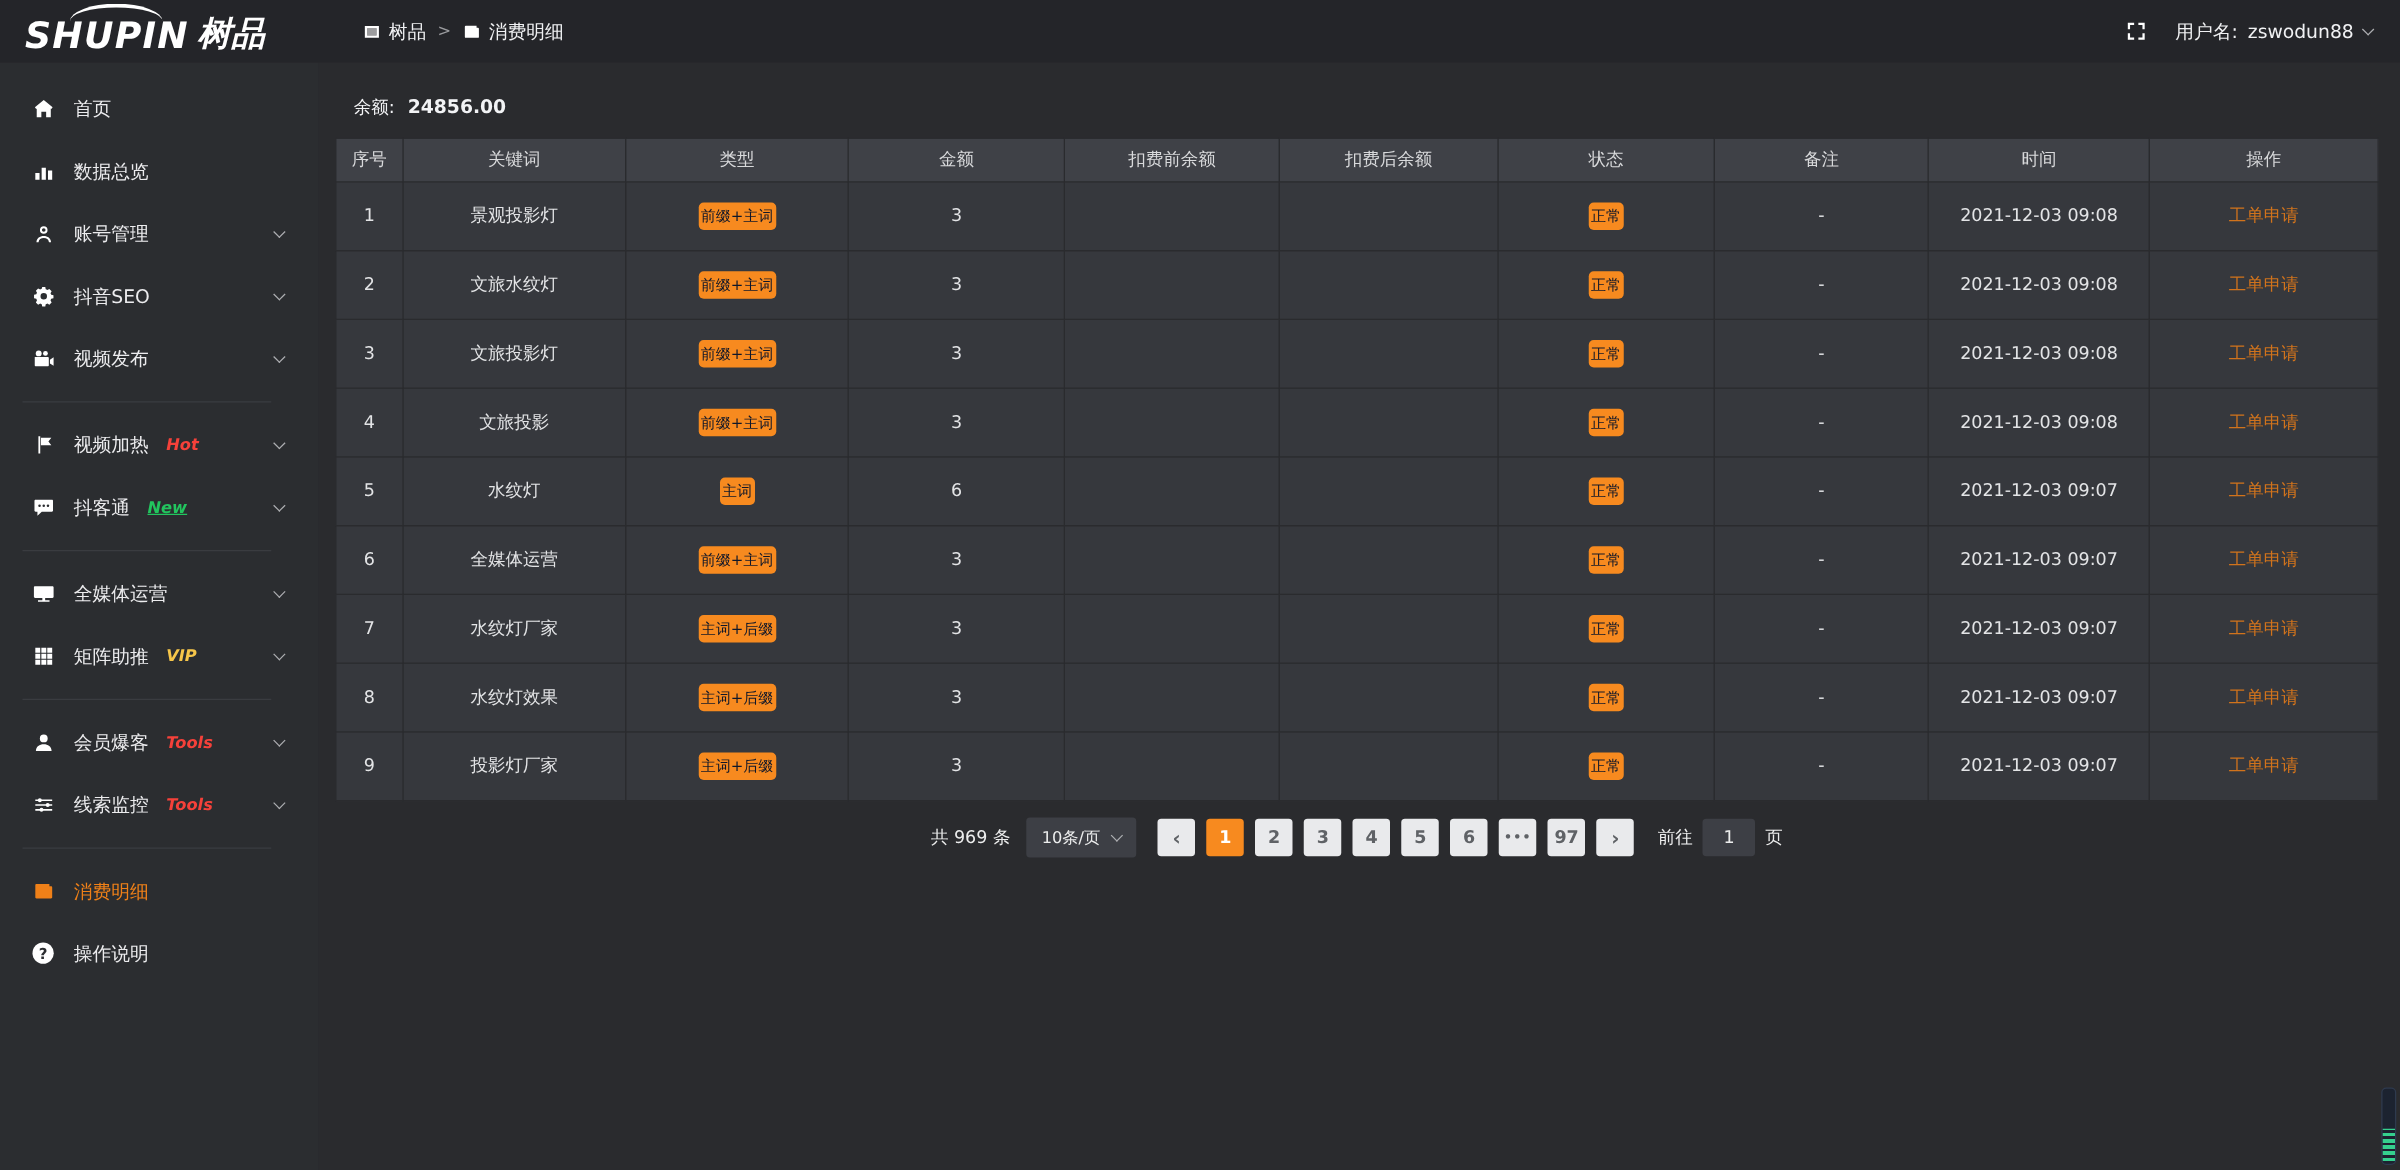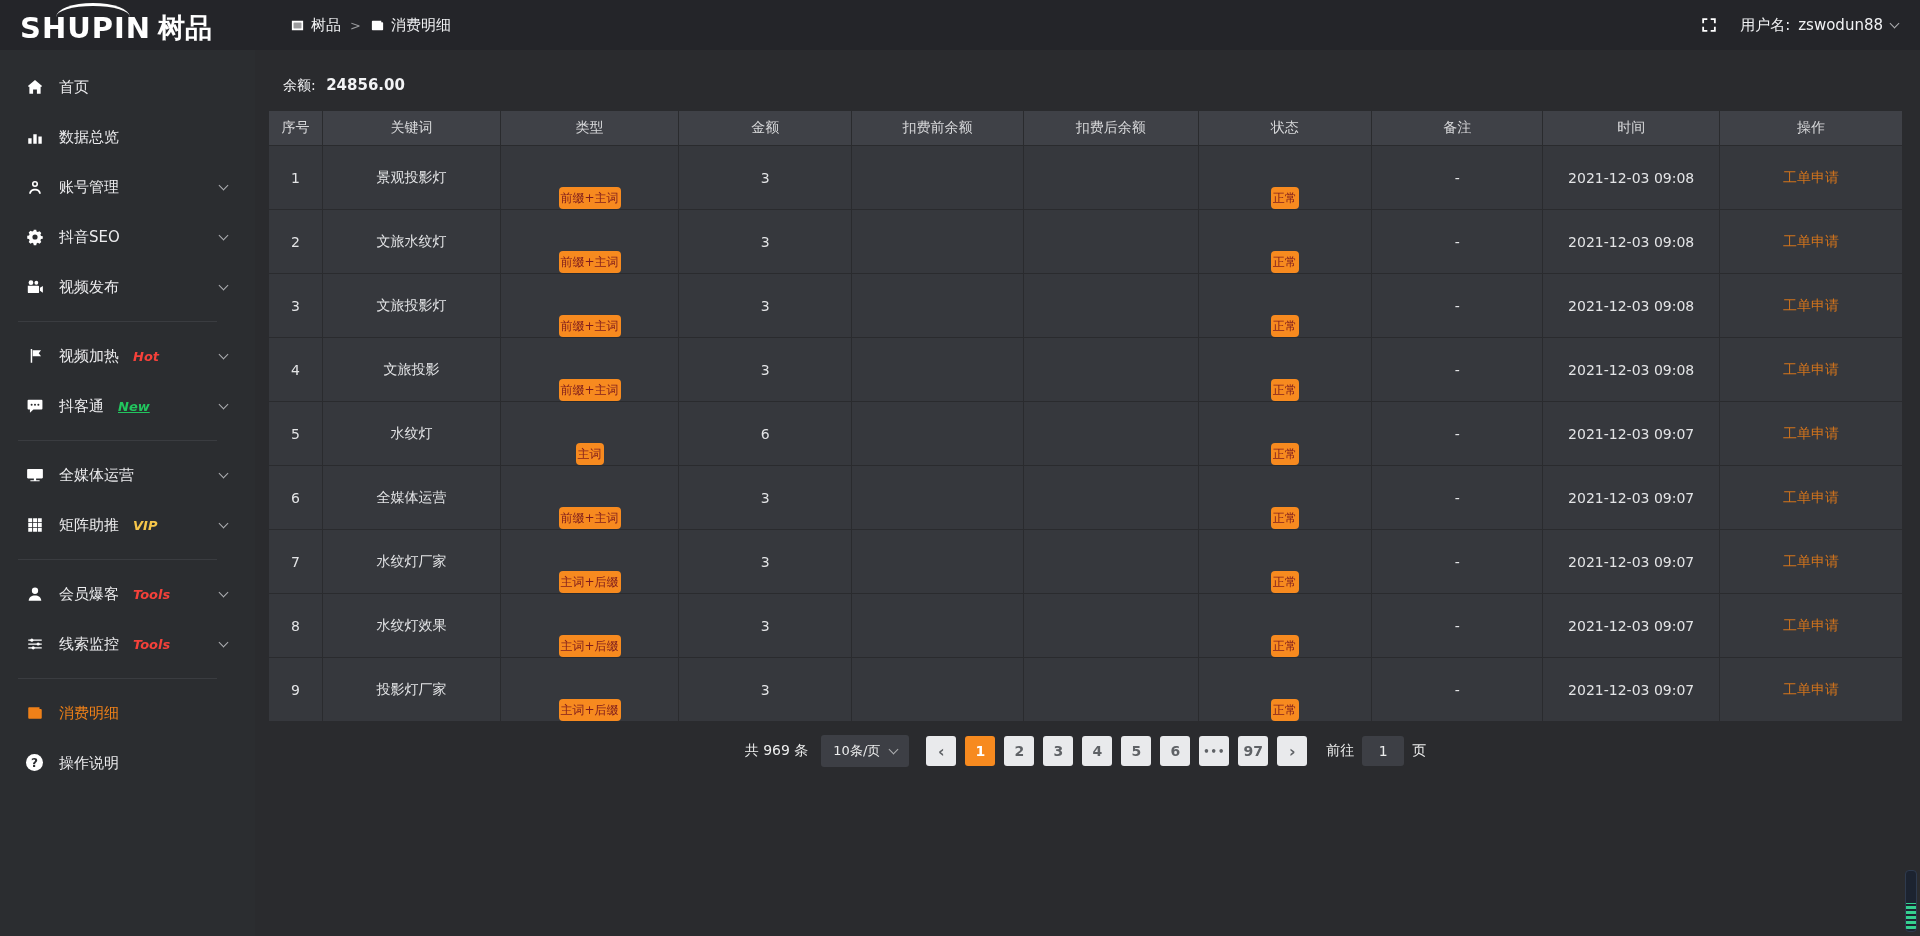--- a/index.html
+++ b/index.html
@@ -6,21 +6,21 @@
     --accent:#f78a1f; --accent-text:#d1731c; --hot:#f5413a; --vip:#f6c64a;
     --page-bg:#2a2b2e; --sidebar-bg:#2b2d30; --topbar-bg:#242529;
     --row-bg:#36383d; --header-bg:#3f4147; --footer-bg:#202226;
   }
   *{box-sizing:border-box;margin:0;padding:0;}
   html,body{width:1920px;height:936px;overflow:hidden;}
   body{font-family:"DejaVu Sans","Liberation Sans",sans-serif;background:var(--page-bg);color:#e2e3e5;position:relative;}
 
   
   .topbar{position:absolute;top:0;left:0;right:0;height:50px;background:var(--topbar-bg);display:flex;align-items:center;z-index:5;}
-  .logo{width:255px;padding-left:20px;display:flex;align-items:flex-end;position:relative;height:100%;}
+  .logo{width:255px;padding-left:20px;display:flex;align-items:flex-end;position:relative;height:100%;font-style:italic;}
   .logo .arc{position:absolute;left:56px;top:3px;width:74px;height:14px;border-top:3px solid #fff;border-radius:50% 50% 0 0/100% 100% 0 0;}
   .logo .en{font-size:29px;font-weight:900;letter-spacing:1px;color:#fff;line-height:44px;}
   .logo .cn{font-size:27px;font-weight:800;color:#fff;margin-left:7px;line-height:44px;}
   .crumbs{display:flex;align-items:center;margin-left:35px;font-size:15px;color:#f0f1f3;gap:9px;}
   .crumbs .ic{display:inline-flex;width:15px;height:15px;}
   .crumbs .sep{color:#9b9c9f;font-size:13px;}
   .crumb{display:flex;align-items:center;gap:6px;cursor:pointer;}
   .top-right{margin-left:auto;display:flex;align-items:center;gap:22px;padding-right:22px;}
   .fs-btn{width:18px;height:18px;display:inline-flex;cursor:pointer;}
   .user-box{display:flex;align-items:center;gap:8px;font-size:15px;color:#f0f1f3;cursor:pointer;}
@@ -38,21 +38,21 @@
   .side-divider{height:1px;background:#3a3c40;margin:9px 38px 9px 18px;}
   .q-circle{width:17px;height:17px;border-radius:50%;background:#fff;color:#2b2d30;font-size:12px;font-weight:700;display:inline-flex;align-items:center;justify-content:center;}
 
   
   .content{position:absolute;left:255px;top:50px;right:0;bottom:0;background:var(--page-bg);}
   .balance{margin:26px 0 15px 28px;font-size:14px;color:#f2f3f5;}
   .balance b{margin-left:6px;font-size:15px;}
   table{border-collapse:collapse;table-layout:fixed;width:1635px;margin-left:13px;}
   th{background:var(--header-bg);color:#d8d9db;font-weight:400;font-size:14px;height:35px;border:1px solid var(--page-bg);}
   td{background:var(--row-bg);height:55px;text-align:center;font-size:14px;color:#e3e4e6;border:1px solid var(--page-bg);}
-  .type-badge,.status-badge{display:inline-block;background:var(--accent);color:#7f1d1d;font-size:12px;border-radius:4px;padding:5px 2px;line-height:1;margin-top:41px;}
+  .type-badge,.status-badge{display:inline-block;background:var(--accent);color:#0f172a;font-size:12px;border-radius:4px;padding:5px 2px;line-height:1;}
   .blur-block{width:58px;height:20px;margin:0 auto;border-radius:2px;opacity:.8;filter:blur(3px);
     background:repeating-linear-gradient(90deg,#98989a 0 12px,#707072 12px 24px,#858587 24px 34px);}
   .action-link{color:var(--accent-text);cursor:pointer;font-size:14px;}
 
   
   .pagination{display:flex;align-items:center;justify-content:center;gap:9px;margin-top:13px;font-size:14px;color:#eceded;width:1635px;margin-left:13px;}
   .pg-total{margin-right:4px;}
   .pg-size{background:#3d3f45;border-radius:3px;height:32px;display:flex;align-items:center;gap:10px;padding:13px 12px;cursor:pointer;font-size:13px;margin-right:8px;}
   .pg-btn{min-width:30px;height:30px;background:#e9eaec;color:#5f6266;border:none;border-radius:3px;font-size:14px;font-weight:700;cursor:pointer;display:inline-flex;align-items:center;justify-content:center;font-family:inherit;}
   .pg-btn.active{background:var(--accent);color:#fff;}

